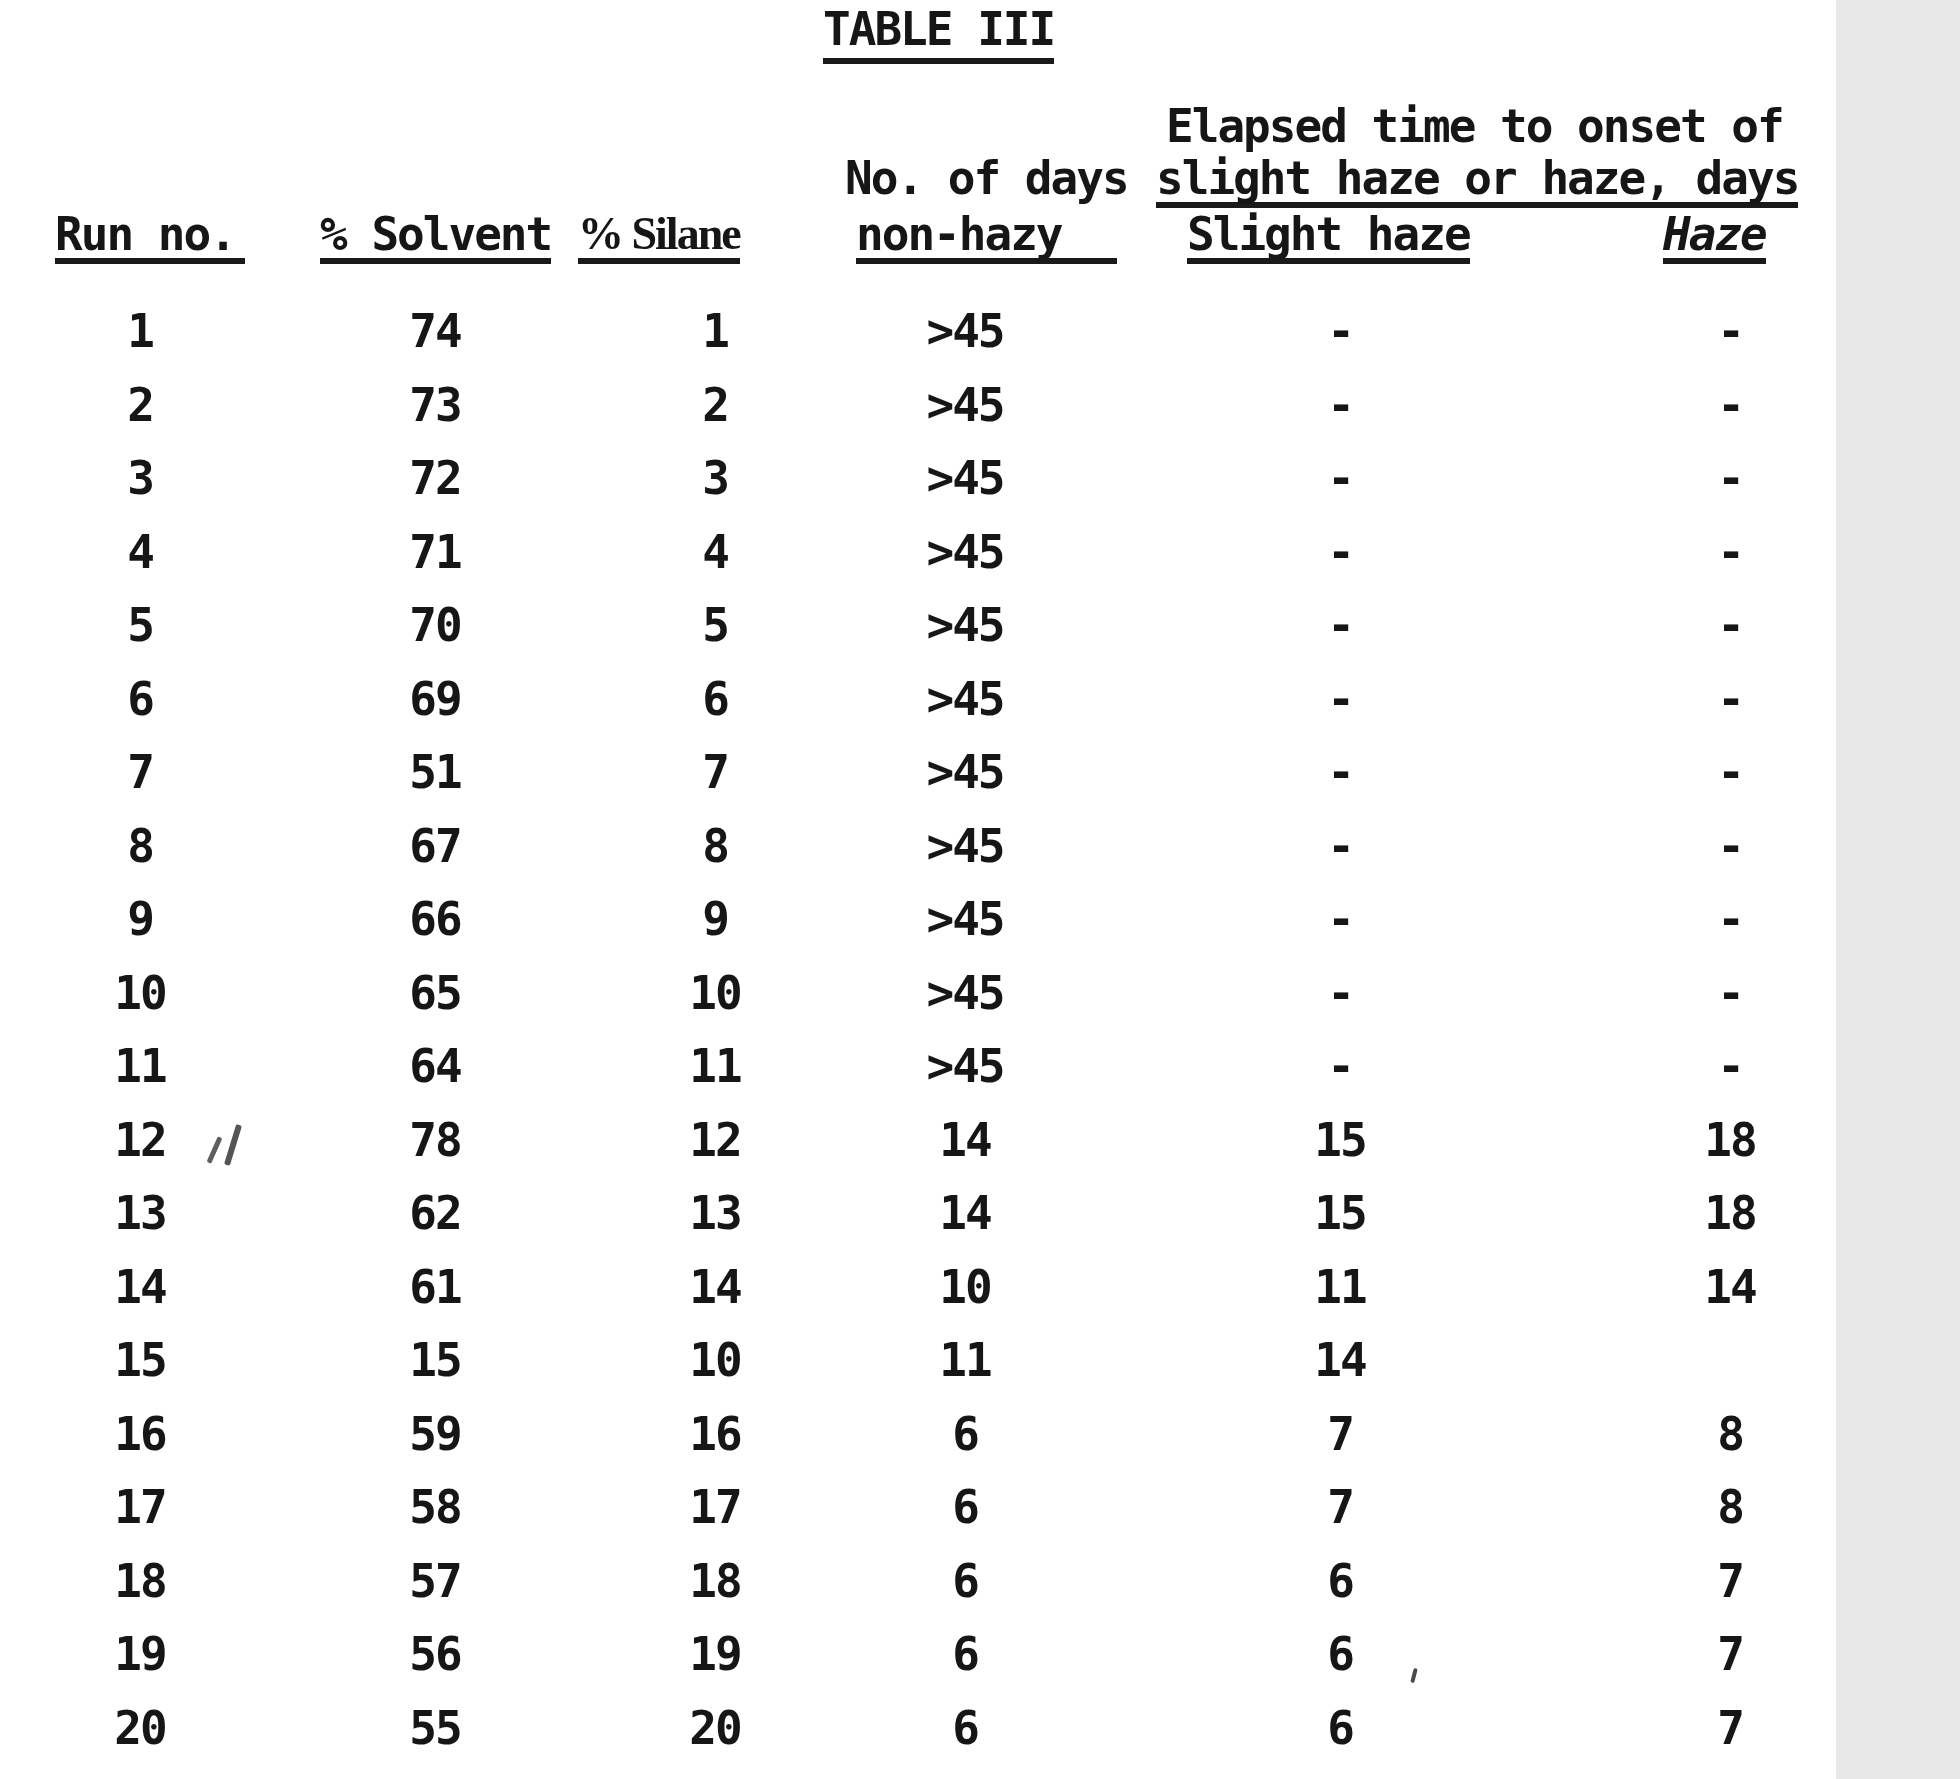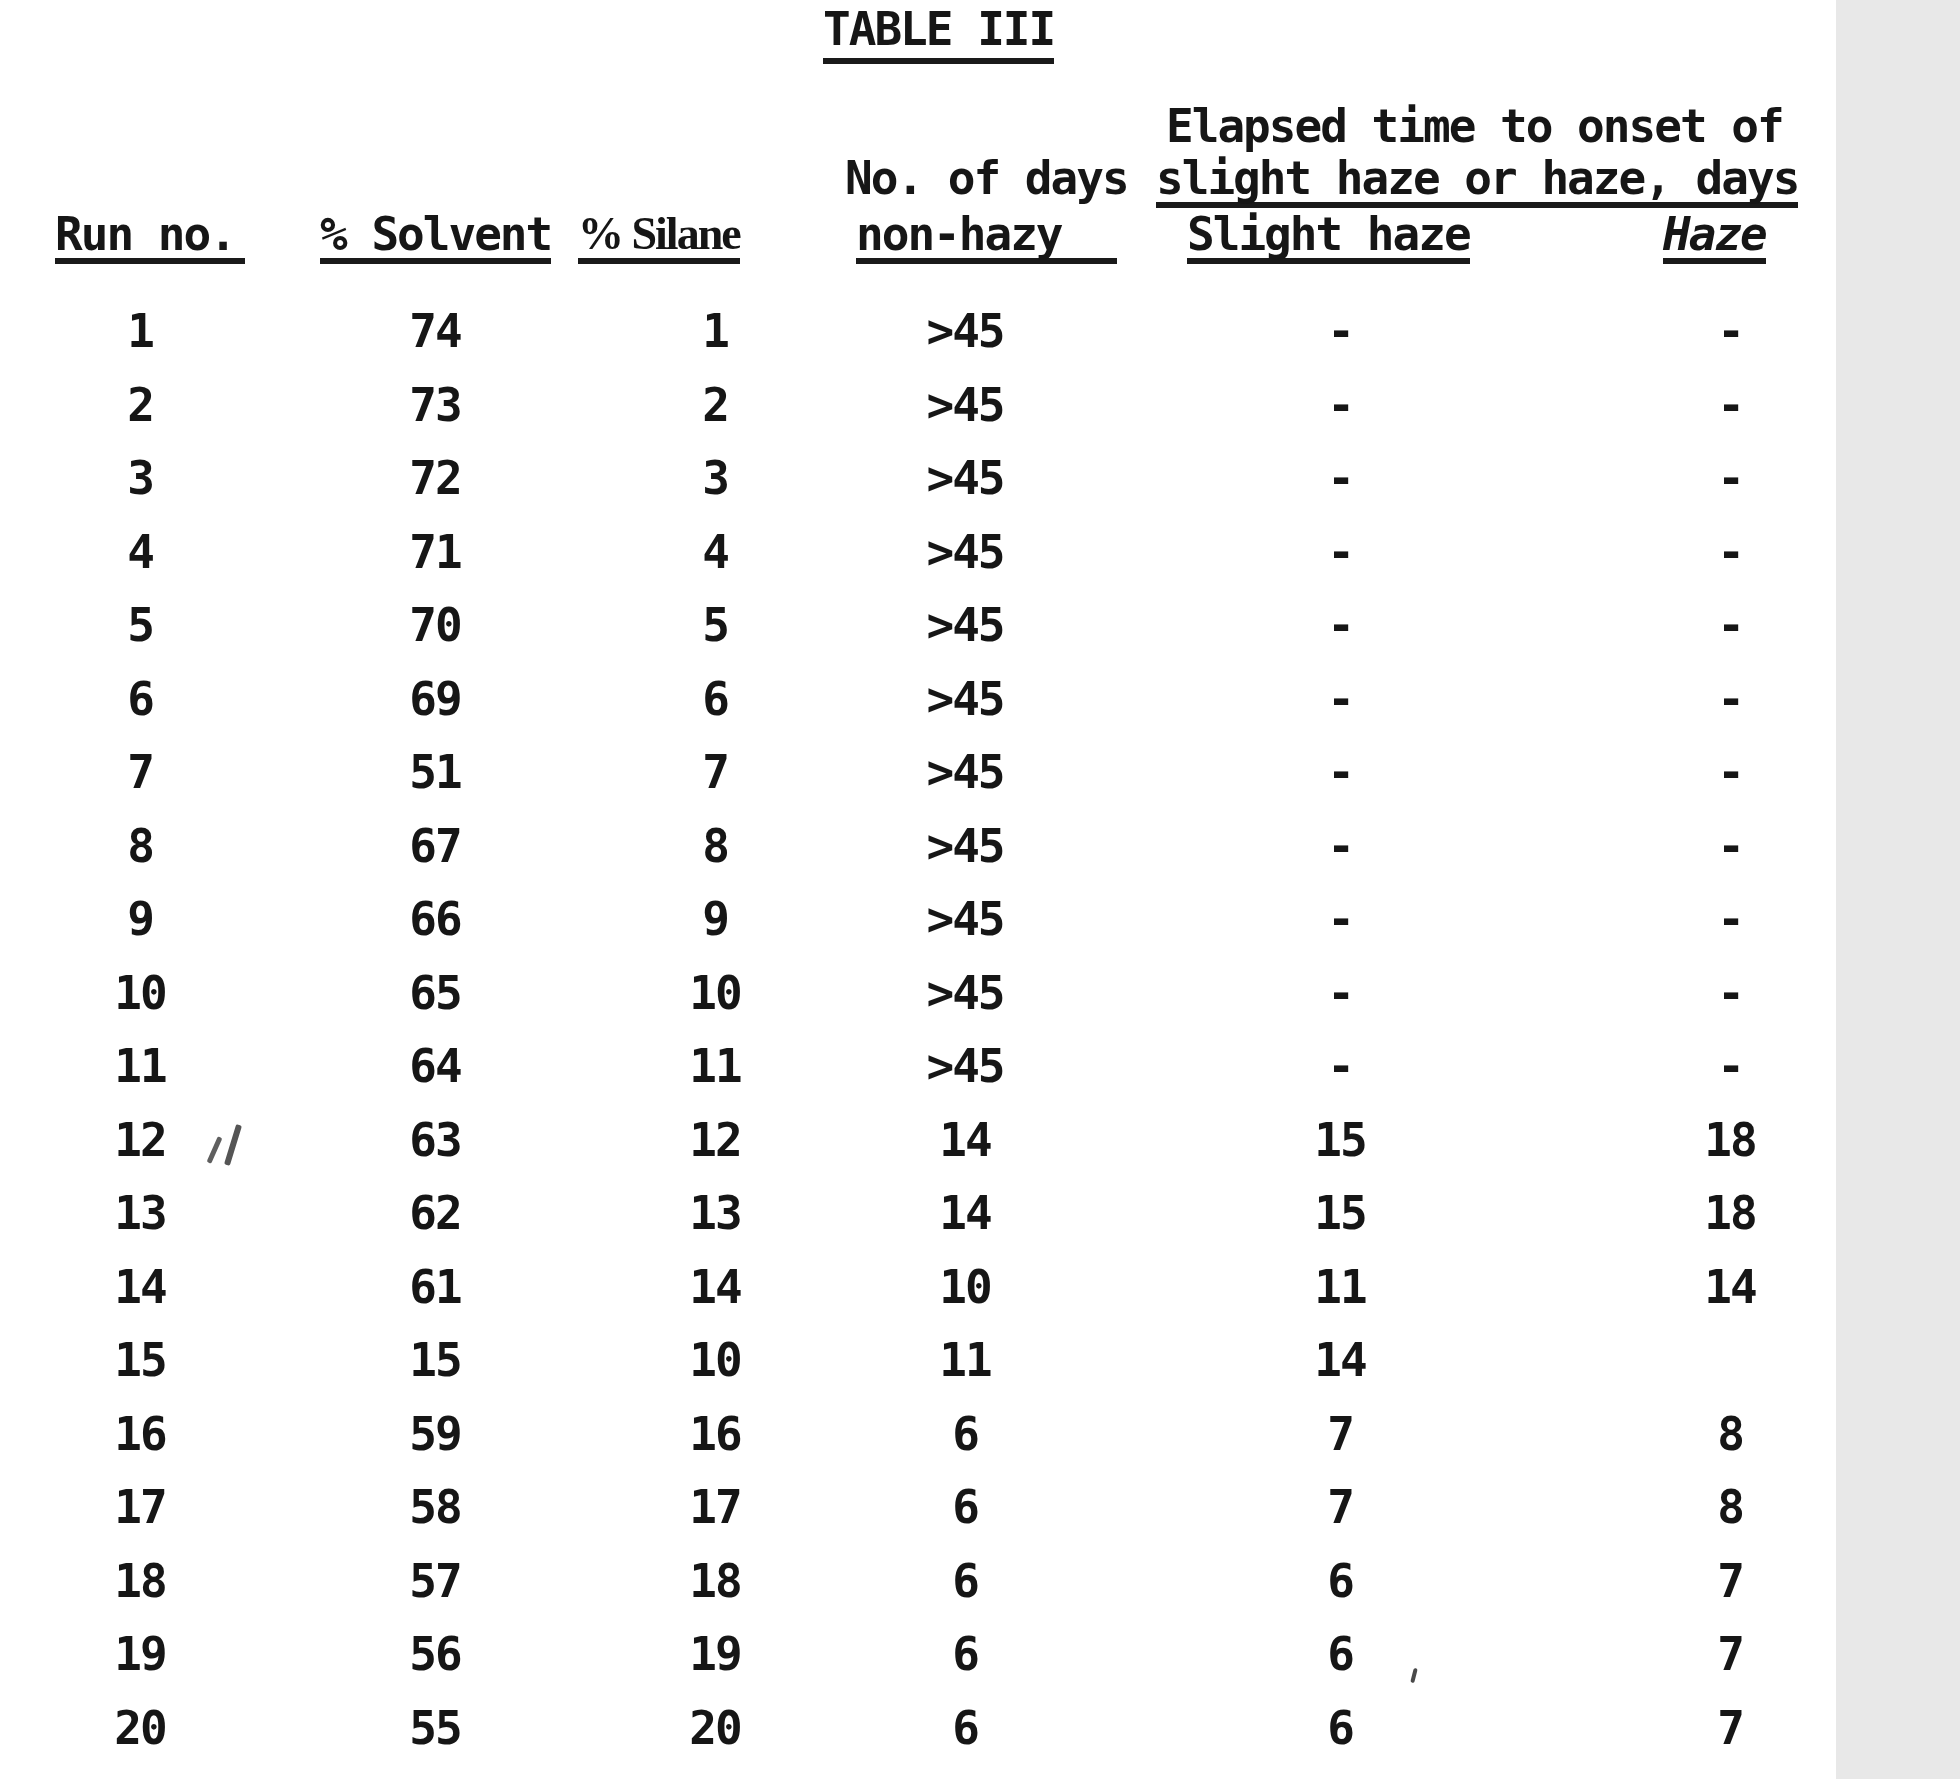--- a/index.html
+++ b/index.html
@@ -175,21 +175,21 @@
     <div class="cell">11</div>
     <div class="cell">64</div>
     <div class="cell">11</div>
     <div class="cell">&gt;45</div>
     <div class="cell">-</div>
     <div class="cell">-</div>
   </div>
 
   <div class="row">
     <div class="cell">12</div>
-    <div class="cell">63</div>
+    <div class="cell">78</div>
     <div class="cell">12</div>
     <div class="cell">14</div>
     <div class="cell">15</div>
     <div class="cell">18</div>
   </div>
 
   <div class="row">
     <div class="cell">13</div>
     <div class="cell">62</div>
     <div class="cell">13</div>

